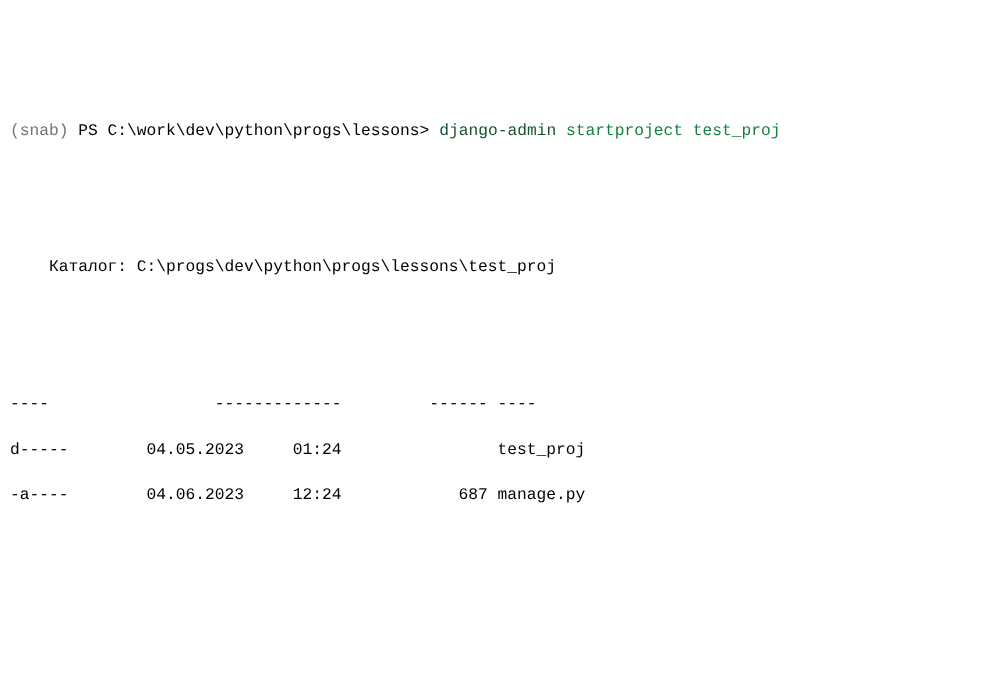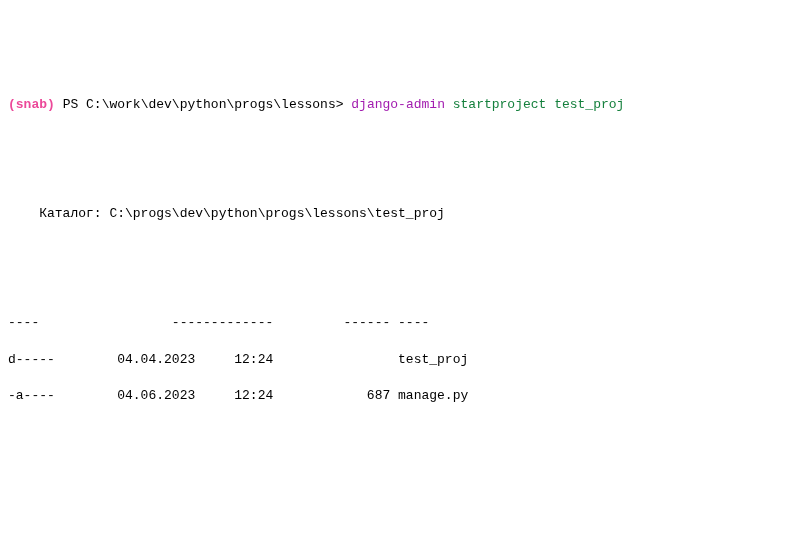--- a/index.html
+++ b/index.html
@@ -6,39 +6,39 @@
     background: #ffffff;
     margin: 0;
     padding: 5px 8px;
     font-family: Consolas, "Courier New", monospace;
     font-size: 13px;
     line-height: 1.4;
     color: #000000;
     white-space: pre;
   }
   .line { display: block; }
-  .prompt-env { color: #ec4899; font-weight: bold; }
+  .prompt-env { color: #737373; }
   .prompt-path { color: #000; margin-top: 16px; }
-  .cmd-highlight { color: #a21caf; }
+  .cmd-highlight { color: #14532d; }
   .cmd-normal { color: #15803d; }
 </style>
 </head>
 <body>
 
 
 
 <div>
 <span class="line"><span class="prompt-env">(snab)</span> <span class="prompt-path">PS</span> <span class="prompt-path">C:\work\dev\python\progs\lessons&gt;</span> <span class="cmd-highlight">django-admin</span><span class="cmd-normal"> startproject test_proj</span></span>
 <span class="line"> </span>
 <span class="line"> </span>
 <span class="line">    Каталог: C:\progs\dev\python\progs\lessons\test_proj</span>
 <span class="line"> </span>
 <span class="line"> </span>
 <span class="line">----                 -------------         ------ ----</span>
-<span class="line">d-----        04.04.2023     12:24                test_proj</span>
+<span class="line">d-----        04.05.2023     01:24                test_proj</span>
 <span class="line">-a----        04.06.2023     12:24            687 manage.py</span>
 <span class="line"> </span>
 <span class="line"> </span>
 
 
 
 
 
 
 

